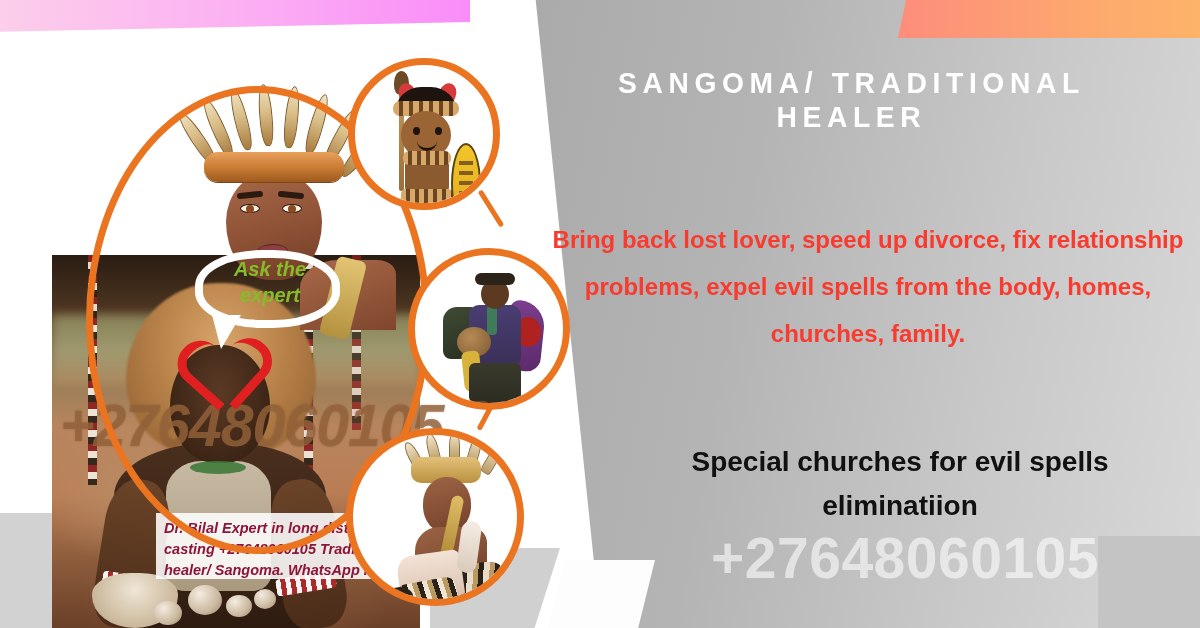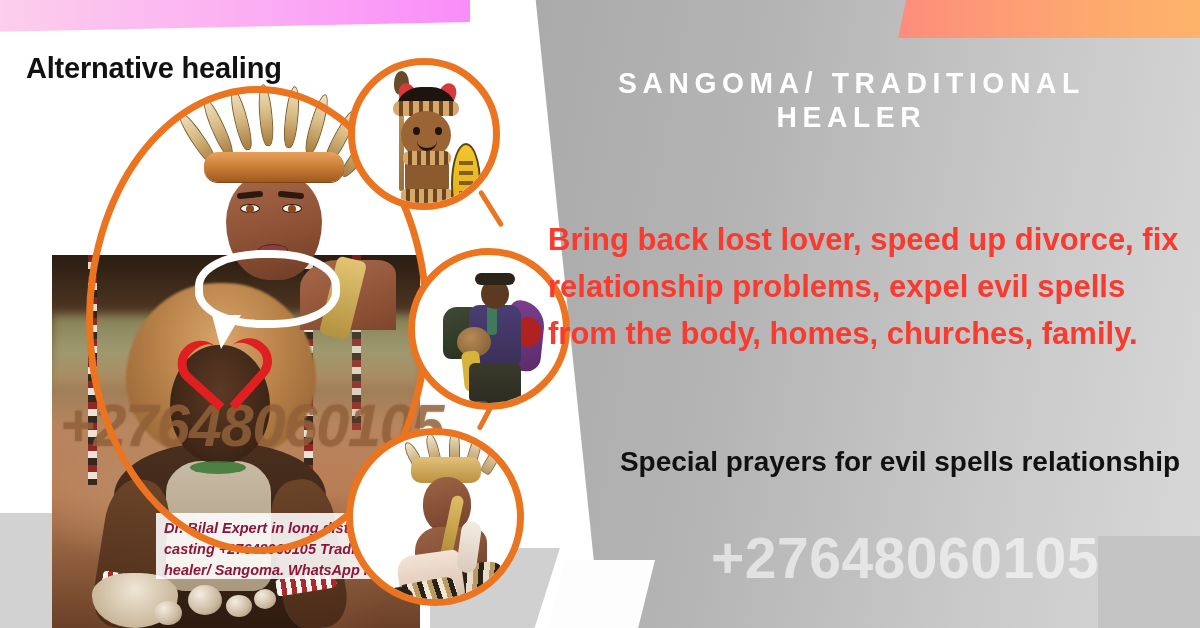--- a/index.html
+++ b/index.html
@@ -323,22 +323,22 @@
     text-align:center; transform:scaleX(.94); transform-origin:left center;
     font-family:"Liberation Sans", sans-serif;
   }
   .title-main {
     position:absolute; left:560px; top:106px; width:620px;
     font-size:66px; font-weight:bold; color:#ffffff; letter-spacing:7px;
     text-align:center; line-height:72px;
   }
   .red-body {
     position:absolute; left:548px; top:216px; width:640px;
-    font-size:31px; font-weight:bold; color:#f93a2f;
-    line-height:47px; text-align:left;
+    font-size:24px; font-weight:bold; color:#f93a2f;
+    line-height:47px; text-align:center;
   }
   .black-body {
     position:absolute; left:610px; top:440px; width:580px;
     font-size:28px; font-weight:bold; color:#111111;
     line-height:44px; text-align:center;
   }
   .ghost-phone {
     position:absolute; left:620px; top:525px; width:570px;
     font-size:57px; font-weight:bold; color:rgba(255,255,255,.58);
     text-align:center; letter-spacing:.5px;
@@ -349,21 +349,20 @@
 
 <div id="canvas">
 
   <div class="shape pink-strip"></div>
   <div class="shape gray-panel"></div>
   <div class="shape orange-strip"></div>
   <div class="shape gray-bl"></div>
   <div class="shape gray-mid-bottom"></div>
   <div class="shape gray-right-bottom"></div>
 
-  <div class="alt-heading">Alternative healing</div>
 
   <div class="photo-wrap">
     <div class="photo-bg"></div>
     <div class="hut-roof"></div>
     <div class="ground-blur"></div>
     <div class="beadstrip b1"></div>
     <div class="beadstrip b2"></div>
     <div class="beadstrip b3"></div>
 
     <div class="sangoma-figure">
@@ -416,20 +415,21 @@
     <div class="mc-pupil r"></div>
     <div class="mc-mouth"></div>
   </div>
 
   <div class="heart">
     <div class="lobe l"></div>
     <div class="lobe r"></div>
   </div>
   <div class="bubble"></div>
   <div class="bubble-tail"></div>
+  <div class="bubble-text">Ask the expert</div>
 
   <div class="big-arc"></div>
   <div class="connector k1"></div>
   <div class="connector k2"></div>
 
   <div class="circ c1">
     <div class="w-spear"></div>
     <div class="w-spear-tip"></div>
     <div class="w-plume a"></div>
     <div class="w-plume b"></div>
@@ -475,18 +475,18 @@
     <div class="d-skirt"></div>
     <div class="d-wrap"></div>
     <div class="d-armwrap"></div>
     <div class="d-tail"></div>
     <div class="d-leg"></div>
     <div class="d-hand"></div>
   </div>
 
   <div class="eyebrow">SANGOMA/ TRADITIONAL HEALER</div>
   <div class="red-body">Bring back lost lover, speed up divorce, fix relationship problems, expel evil spells from the body, homes, churches, family.</div>
-  <div class="black-body">Special prayers for  evil spells relationship</div>
+  <div class="black-body">Special churches for  evil spells eliminatiion</div>
 
   <div class="shape white-wedge-bottom"></div>
   <div class="ghost-phone">+27648060105</div>
 
 </div>
 
 </body></html>

